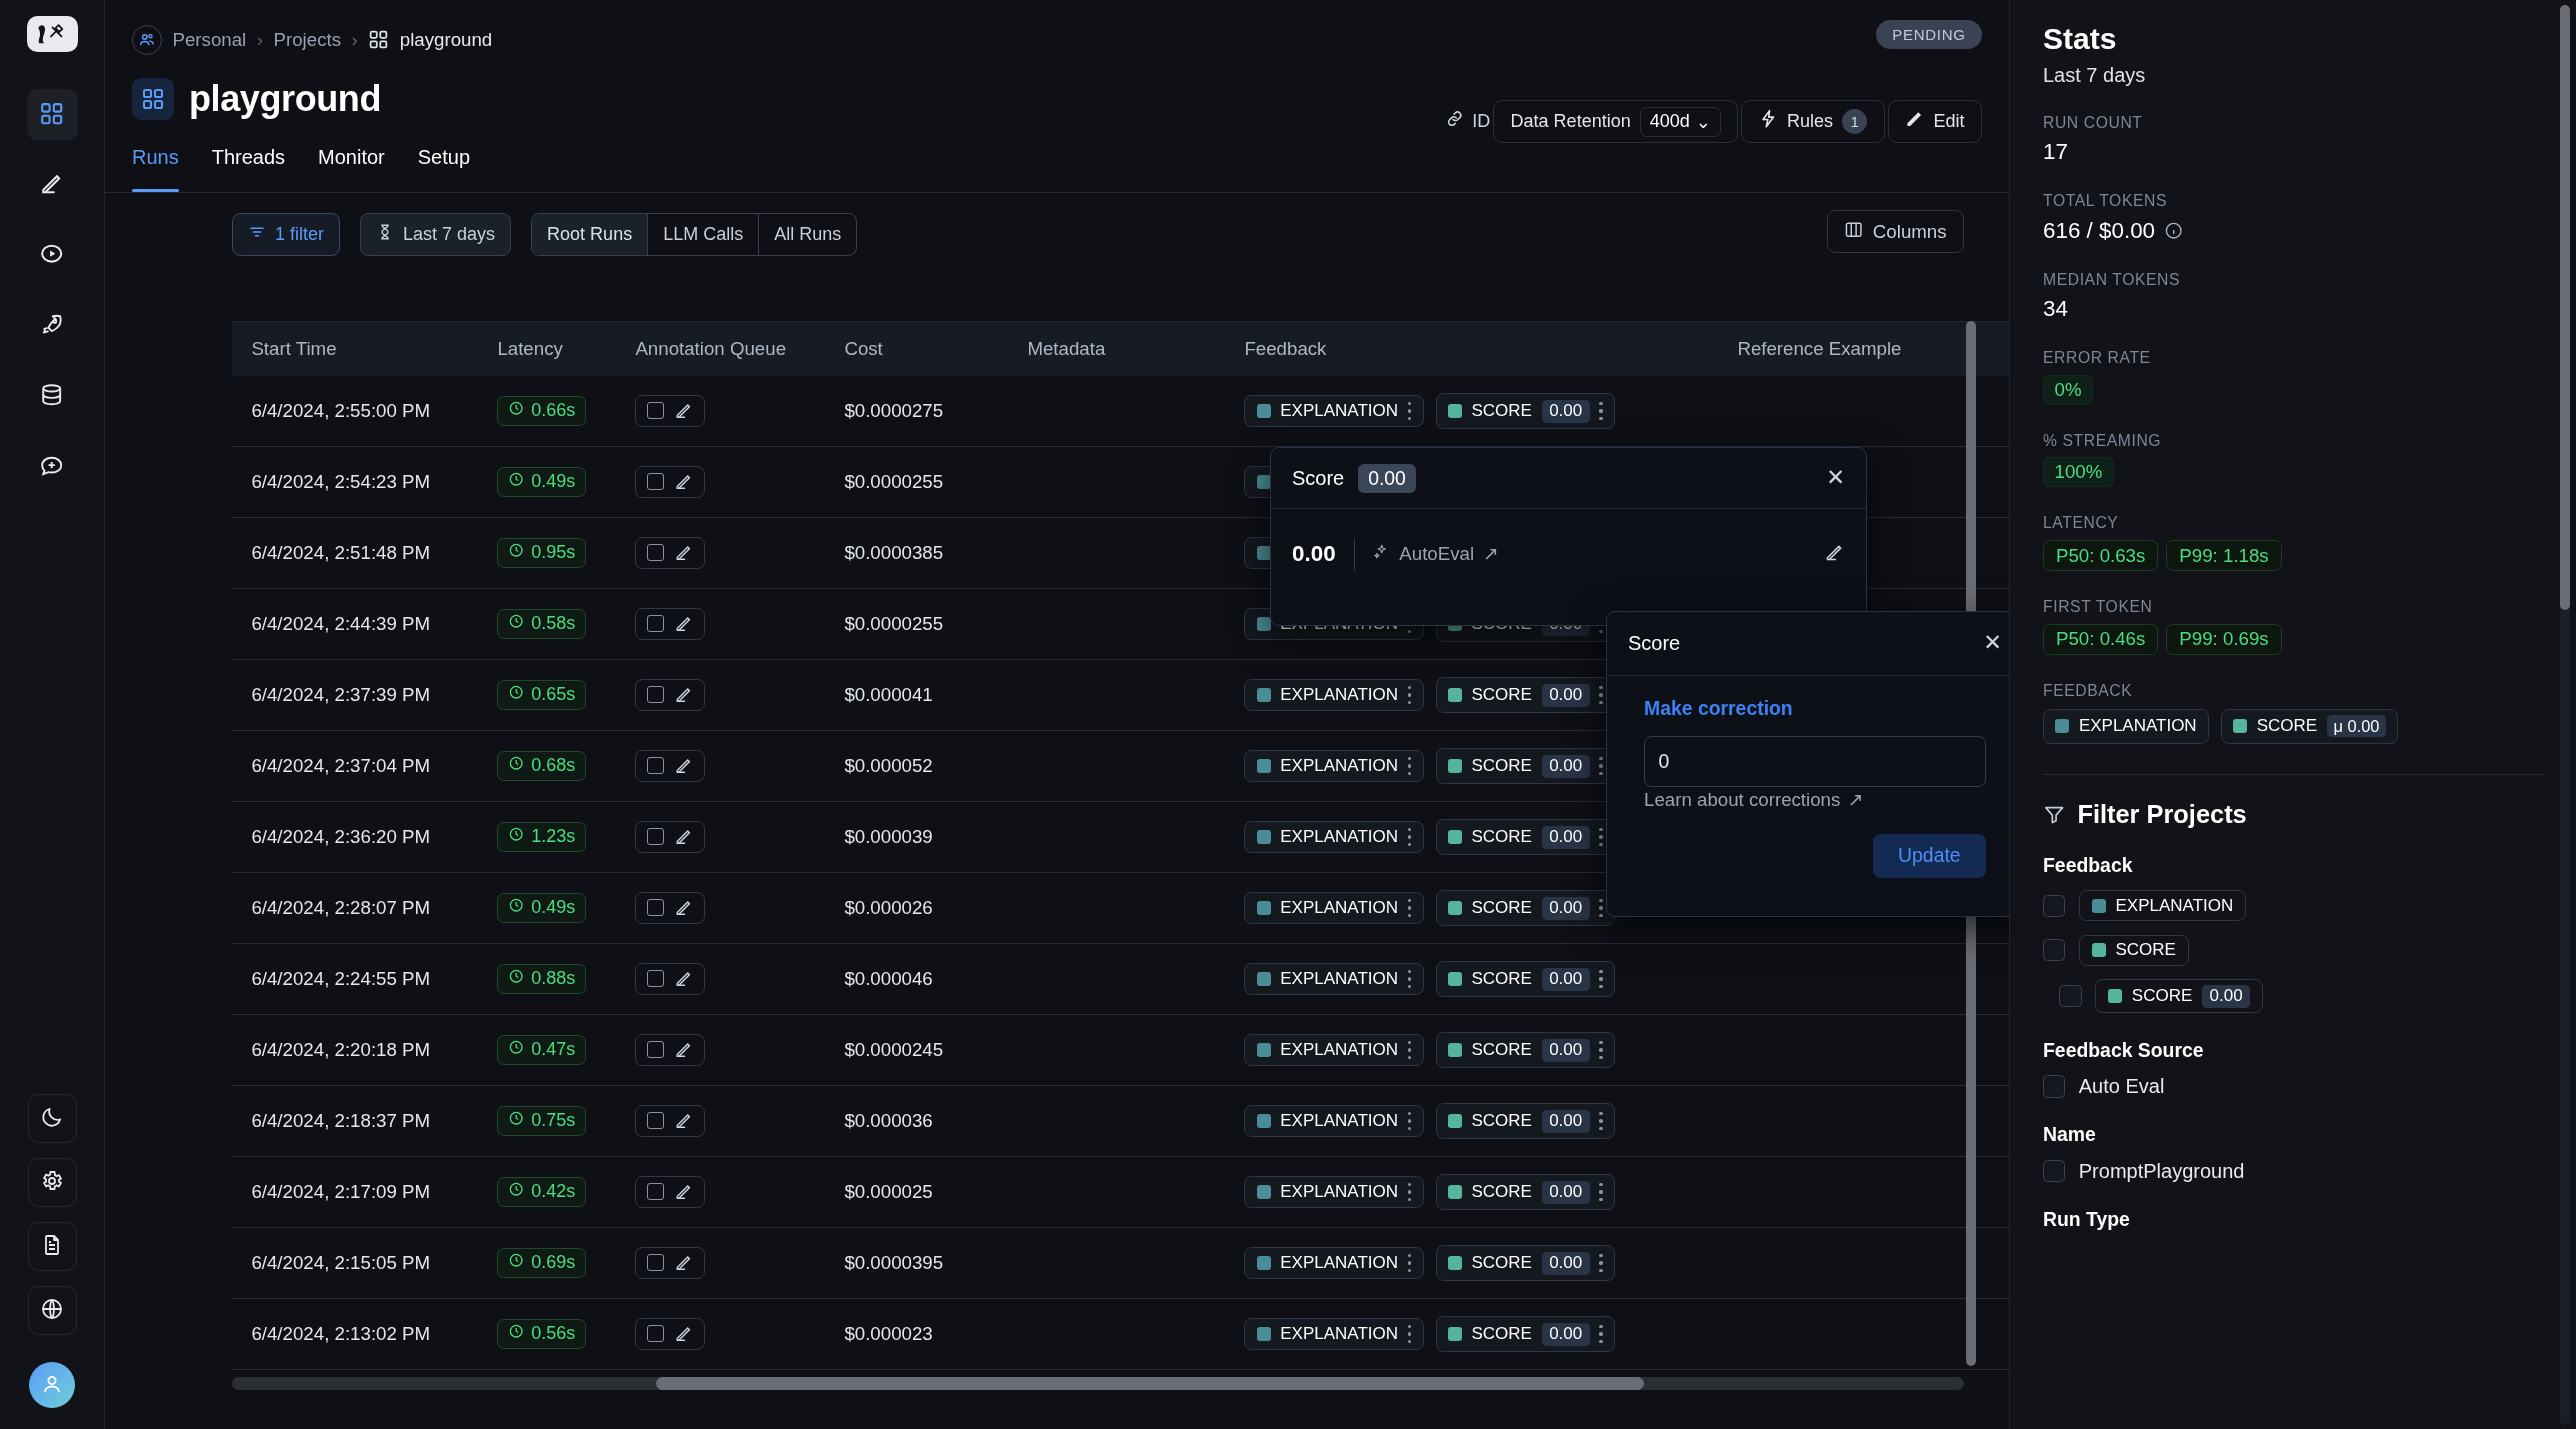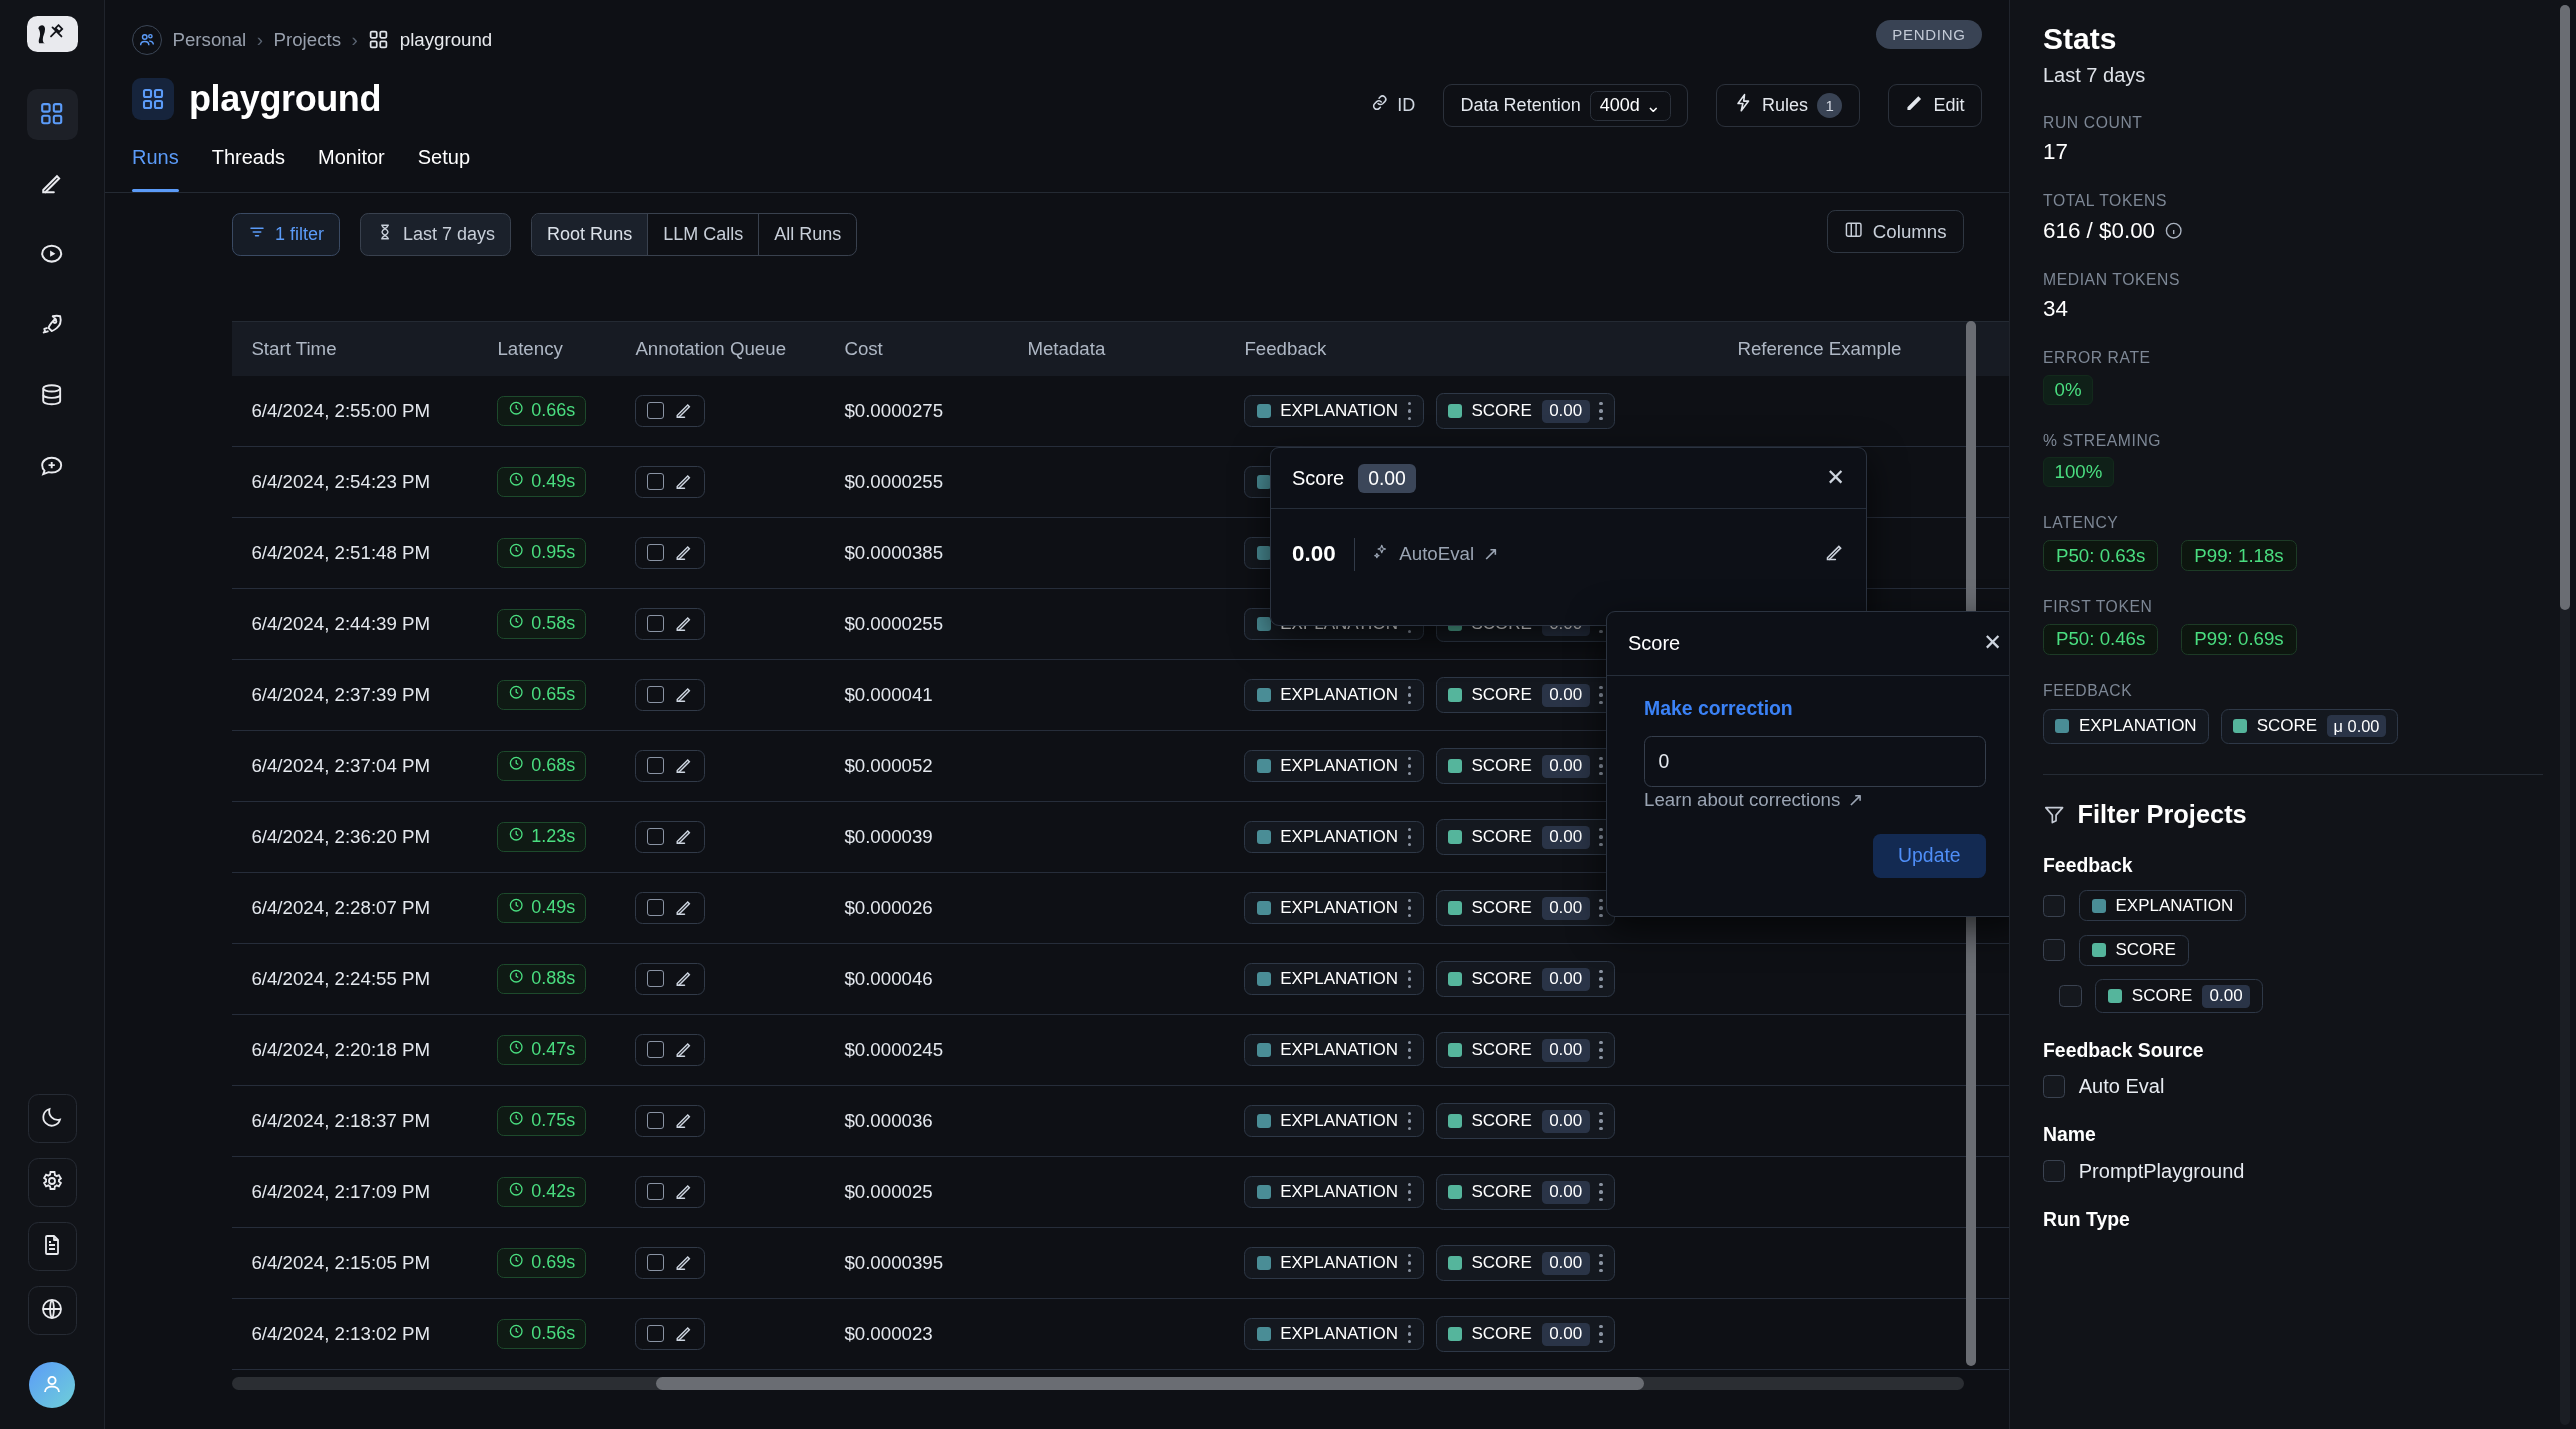--- a/index.html
+++ b/index.html
@@ -83,22 +83,22 @@
   }
   .title-icon {
     width: 42px; height: 42px; border-radius: 9px;
     background: #16243c; color: #5b9bf8;
     display: flex; align-items: center; justify-content: center;
     margin-right: 15px;
   }
   #page-title { font-size: 36px; font-weight: bold; color: #fff; letter-spacing: -0.4px; }
 
   #title-actions {
-    position: absolute; right: 27px; top: 84px;
-    display: flex; align-items: center; gap: 28px;
+    position: absolute; right: 27px; top: 100px;
+    display: flex; align-items: center; gap: 3px;
   }
   .id-chip { display: flex; align-items: center; gap: 7.5px; color: #cfd6e0; font-size: 18px; }
   .pill {
     display: flex; align-items: center; gap: 9px;
     height: 43px; padding: 0 16.4px;
     border: 0.7px solid #2b313b; border-radius: 9px;
     color: #e3e7ed; font-size: 18px; background: transparent;
   }
   .inner-chip {
     display: flex; align-items: center; gap: 6px;
@@ -275,21 +275,21 @@
   #stats-title { font-size: 30px; font-weight: bold; color: #fff; }
   #stats-sub { font-size: 20px; color: #dfe3e9; margin-top: 7.5px; }
   .stat-block { margin-top: 27px; }
   .stat-label { font-size: 15.7px; letter-spacing: 0.6px; color: #7d8795; }
   .stat-value { font-size: 22.4px; color: #fff; margin-top: 7.5px; display: flex; align-items: center; gap: 9px; }
   .green-chip {
     display: inline-block; background: #0f2018; color: #4ade80;
     border-radius: 6px; padding: 3px 10.5px; font-size: 18.7px; margin-top: 7.5px;
     border: 0.7px solid #132a1c;
   }
-  .chip-row { display: flex; gap: 23px; margin-top: 7.5px; }
+  .chip-row { display: flex; gap: 8px; margin-top: 7.5px; }
   .green-outline {
     border: 0.7px solid #1d3b26; background: #0d160f; color: #4ade80;
     border-radius: 6.7px; padding: 3.7px 12px; font-size: 18.7px;
   }
   .fb-chip-row { display: flex; gap: 12px; margin-top: 9px; flex-wrap: wrap; }
   .mu-box { background: #2a3447; border-radius: 4.5px; padding: 1.5px 6.7px; color: #fff; font-size: 16.4px; }
 
   #panel-divider { height: 0.7px; background: #252b34; margin: 30px 0 0 0; }
 
   #filter-shortcuts-title {

